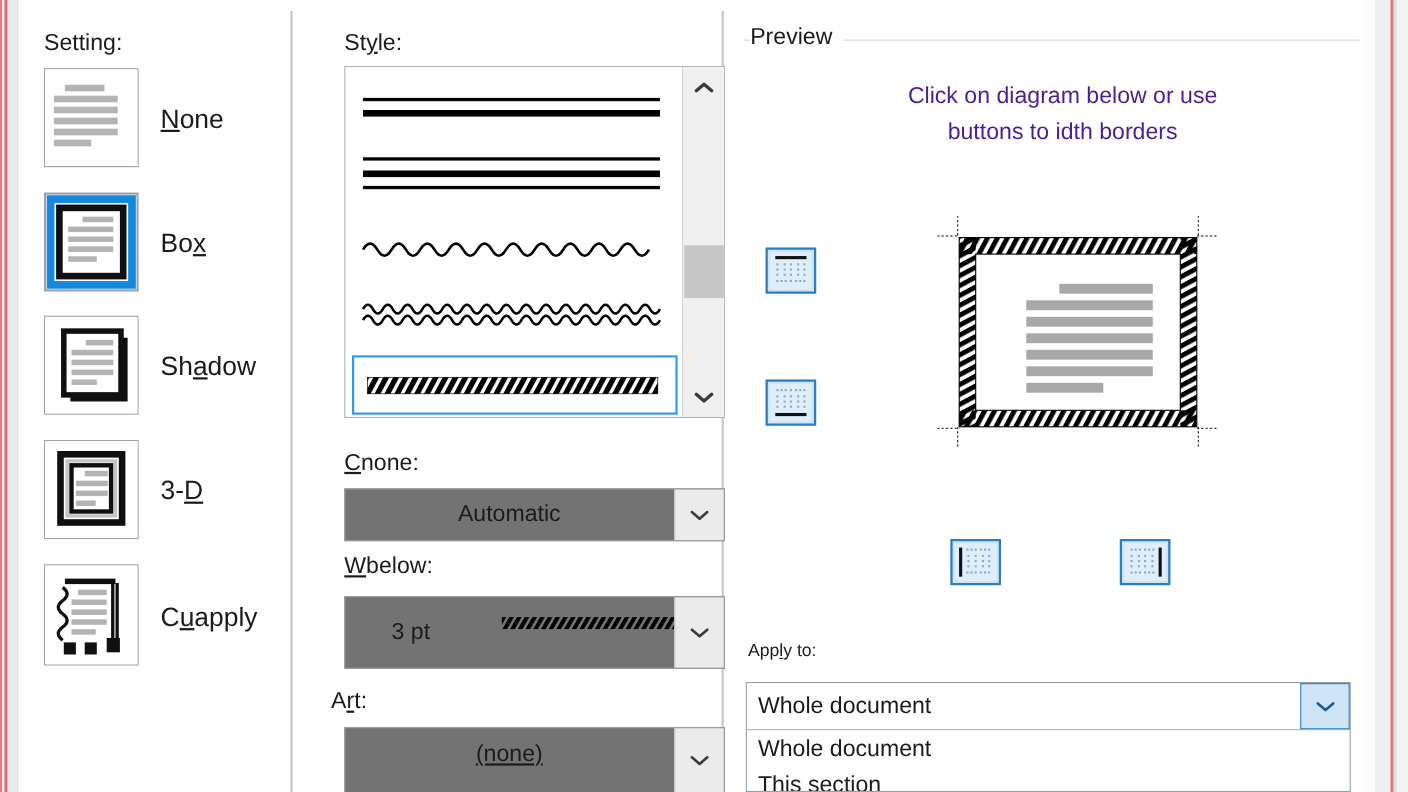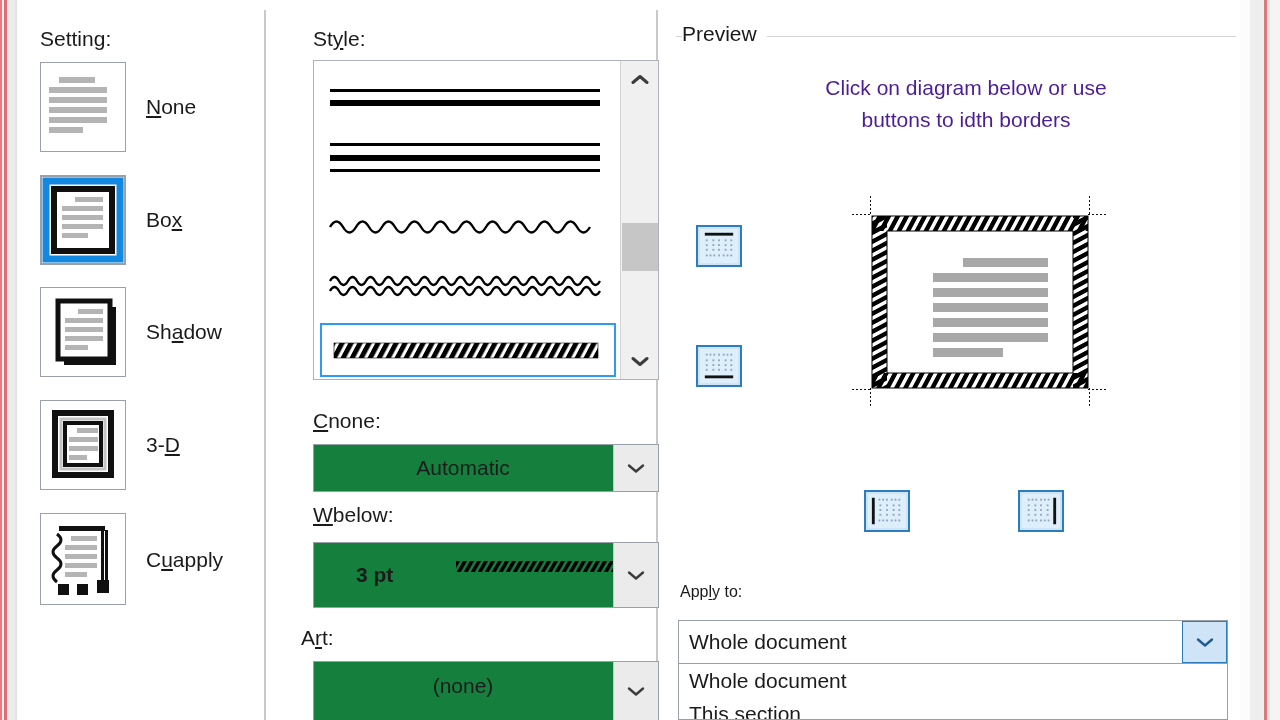--- a/index.html
+++ b/index.html
@@ -76,21 +76,21 @@
     border: 1px solid #9aa0ac;
     box-sizing: border-box;
   }
   .setting-tile.selected {
     border: 2px solid #9aa0ac;
   }
   .setting-text {
     position: absolute;
     left: 106px;
     top: 33px;
-    font-size: 21px;
+    font-size: 24px;
     white-space: nowrap;
   }
 
   
   #style-col { position:absolute; left:264px; top:0; width:392px; height:685px;margin-left:25px; }
 
   #style-listbox {
     position: absolute;
     left: 24px;
     top: 60px;
@@ -144,21 +144,21 @@
     width: 36px;
     height: 48px;
     background: #c6c6c6;
   }
 
   
   .combo {
     position: absolute;
     height: 48px;
     border: 1px solid #9aa0a8;
-    background: #15803d;
+    background: #737373;
     box-sizing: border-box;
     padding-left: 31px;
   }
   .combo .val {
     position: absolute;
     left: 0; right: 46px; top: 0; bottom: 0;
     display: flex;
     align-items: center;
     justify-content: center;
     font-size: 21px;
@@ -176,21 +176,20 @@
     box-sizing: border-box;
   }
   .chev {
     width: 18px; height: 11px;
   }
 
   
   .combo.width-combo .val {
     justify-content: flex-start;
     padding-left: 42px;
-    font-weight: bold;
   }
   .width-sample {
     position: absolute;
     left: 142px;
     top: 18px;
     width: 160px;
     height: 11px;
   }
 
   
@@ -520,21 +519,21 @@
         <svg class="chev" viewBox="0 0 18 11">
           <path d="M2 2.5 L9 8.5 L16 2.5" fill="none" stroke="#3c3c3c" stroke-width="2.4" stroke-linecap="round" stroke-linejoin="round"></path>
         </svg>
       </div>
     </div>
 
     <div class="grp-label" style="left:12px; top:626px;">
       <span>A</span><span class="u">r</span><span>t:</span>
     </div>
     <div class="combo" style="left:24px; top:661px; width:346px; height:60px;">
-      <div class="val" style="justify-content:center; padding-bottom:10px;">(none)</div>
+      <div class="val" style="justify-content:center; padding-bottom:10px;text-decoration:underline;">(none)</div>
       <div class="btn">
         <svg class="chev" viewBox="0 0 18 11">
           <path d="M2 2.5 L9 8.5 L16 2.5" fill="none" stroke="#3c3c3c" stroke-width="2.4" stroke-linecap="round" stroke-linejoin="round"></path>
         </svg>
       </div>
     </div>
   </div>
 
   <div id="preview-col">
 

